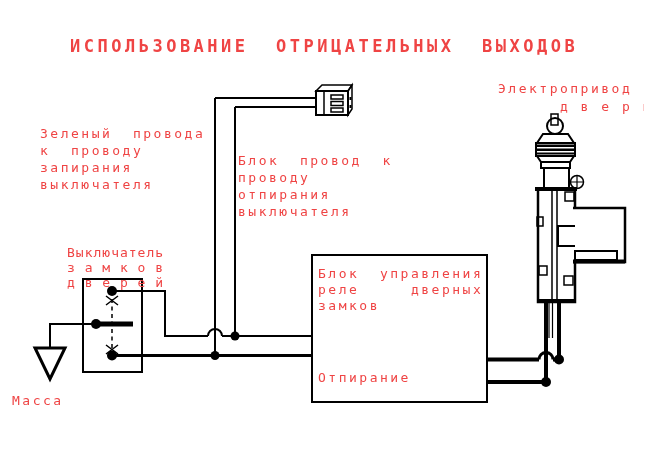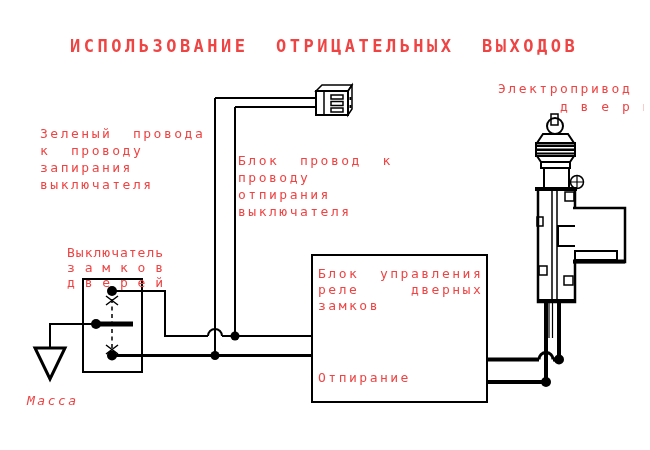--- a/index.html
+++ b/index.html
@@ -9,21 +9,21 @@
   #title{position:absolute;left:70px;top:36px;font-size:17px;font-weight:bold;
          letter-spacing:3.5px;white-space:pre;}
   #connector-label{left:356px;top:88px;line-height:18px;}
   #actuator-label{left:498px;top:80px;line-height:18px;}
   #green-label{left:40px;top:125px;}
   #blue-label{left:238px;top:152px;}
   #switch-label{left:67px;top:239px;letter-spacing:1px;line-height:15px;margin-top:6px;}
   #block-title{left:318px;top:266px;line-height:16px;}
   #block-unlock{left:318px;top:321px;margin-top:48px;}
   #block-lock{left:318px;top:349px;}
-  #ground-label{left:27px;top:392px;font-style:italic;}
+  #ground-label{left:12px;top:392px;}
   svg{position:absolute;left:0;top:0;}
   .w2{stroke:#000;stroke-width:2;fill:none;}
   .w3{stroke:#000;stroke-width:3;fill:none;}
   .w4{stroke:#000;stroke-width:4;fill:none;}
   .thin{stroke:#000;stroke-width:1.5;fill:none;}
   .box{stroke:#000;stroke-width:2;fill:#fff;}
   .dot{fill:#000;stroke:none;}
 </style>
 </head>
 <body>

